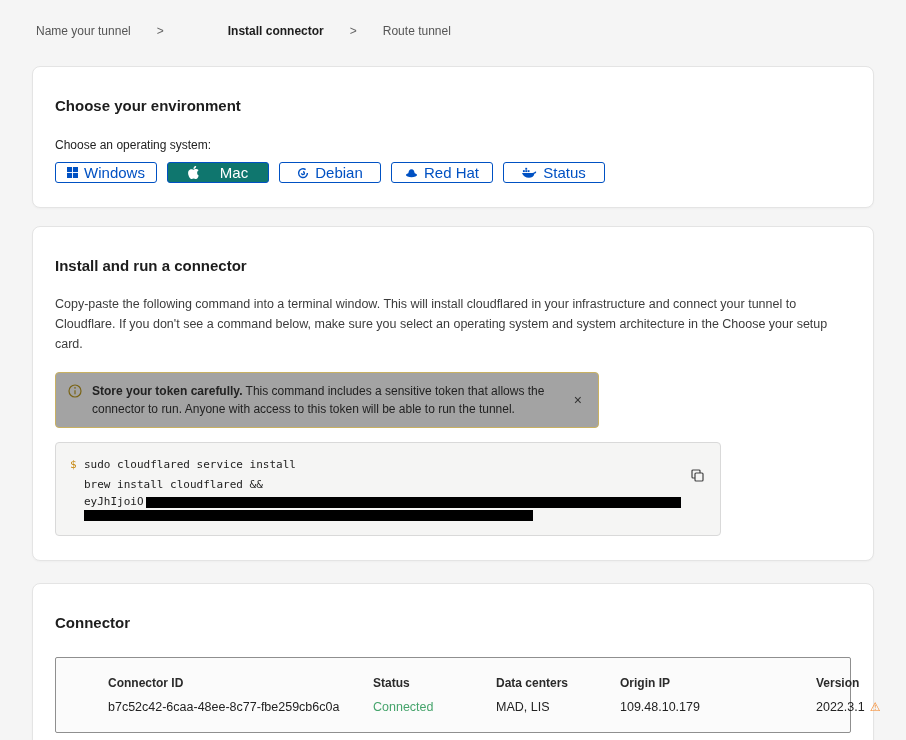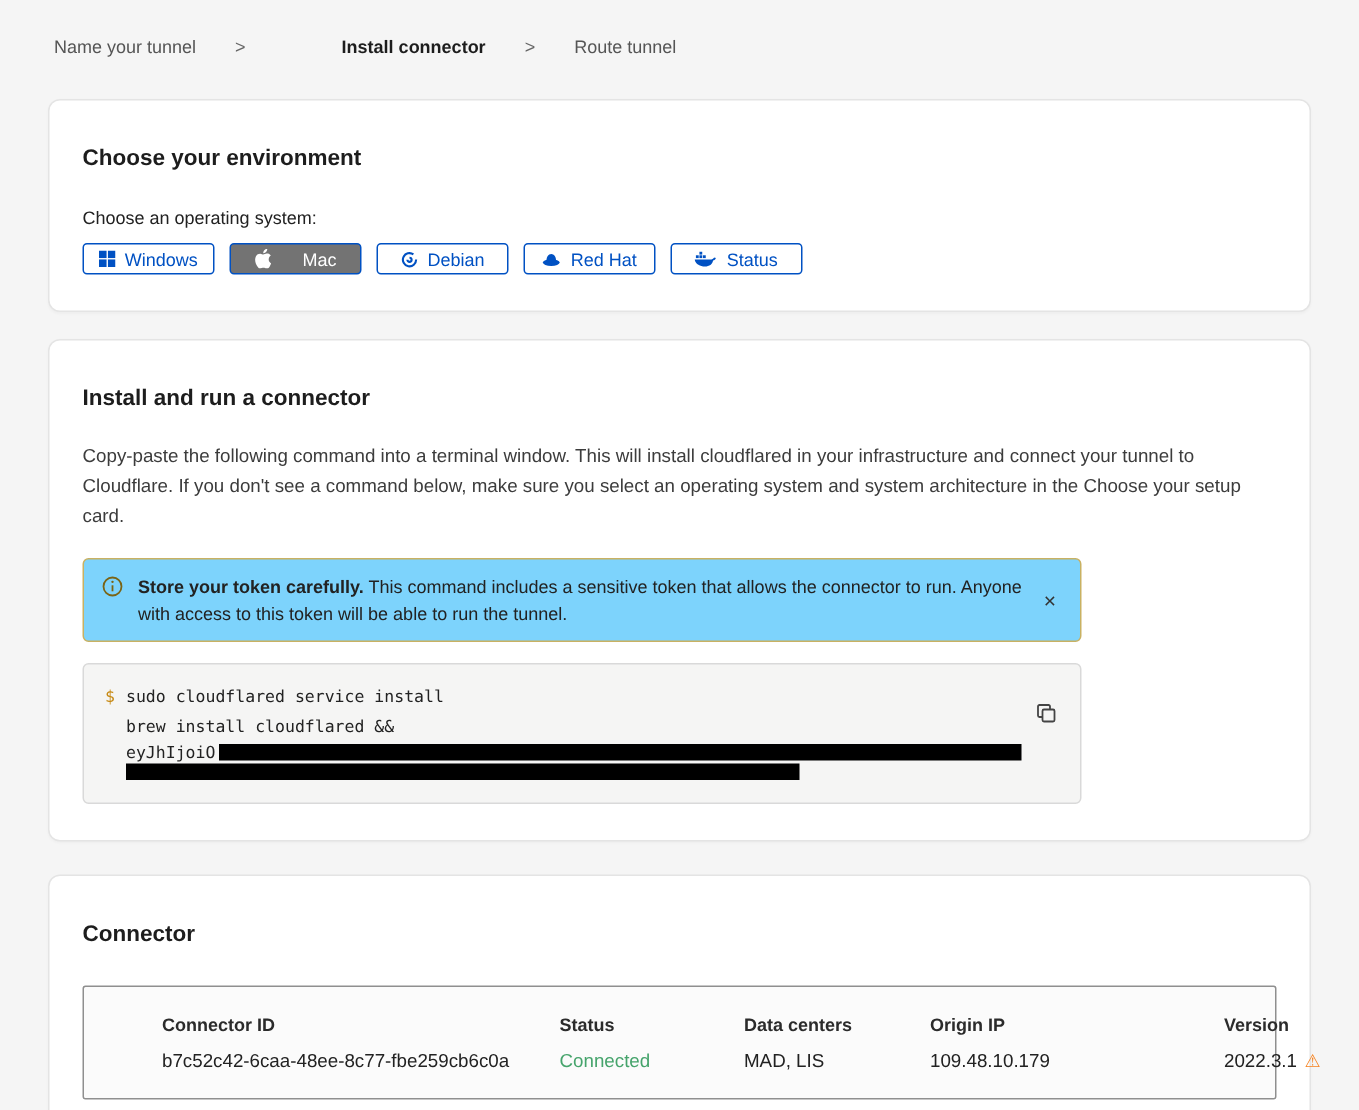--- a/index.html
+++ b/index.html
@@ -43,43 +43,43 @@
   }
 
   
   .os-label { font-size: 12px; color: #222; margin: 24px 0 10px 0; }
   .os-buttons { display: flex; gap: 10px; }
   .os-btn {
     display: inline-flex;
     align-items: center;
     justify-content: center;
     gap: 6px;
-    width: 88px;
+    width: 102px;
     height: 21px;
     border: 1px solid #0051c3;
     border-radius: 3px;
     background: #fff;
     color: #0051c3;
     font-family: "Liberation Sans", sans-serif;
-    font-size: 12px;
+    font-size: 15px;
     cursor: pointer;
   }
-  .os-btn.selected { background: #737373; color: #fff; gap: 21px; }
+  .os-btn.selected { background: #0f766e; color: #fff; gap: 21px; }
   .os-icon { display: inline-flex; align-items: center; }
 
   
   .install-desc {
     font-size: 12.5px;
     color: #3c3c3c;
     line-height: 1.6;
     margin: 20px 0 18px 0;
   }
   .warning-banner {
-    width: 666px;
-    background: #7dd3fc;
+    width: 544px;
+    background: #a3a3a3;
     border: 1px solid #c9b162;
     border-radius: 4px;
     padding: 9px 12px;
     display: flex;
     align-items: flex-start;
     gap: 10px;
     font-size: 12px;
     line-height: 1.5;
     color: #222;
   }

